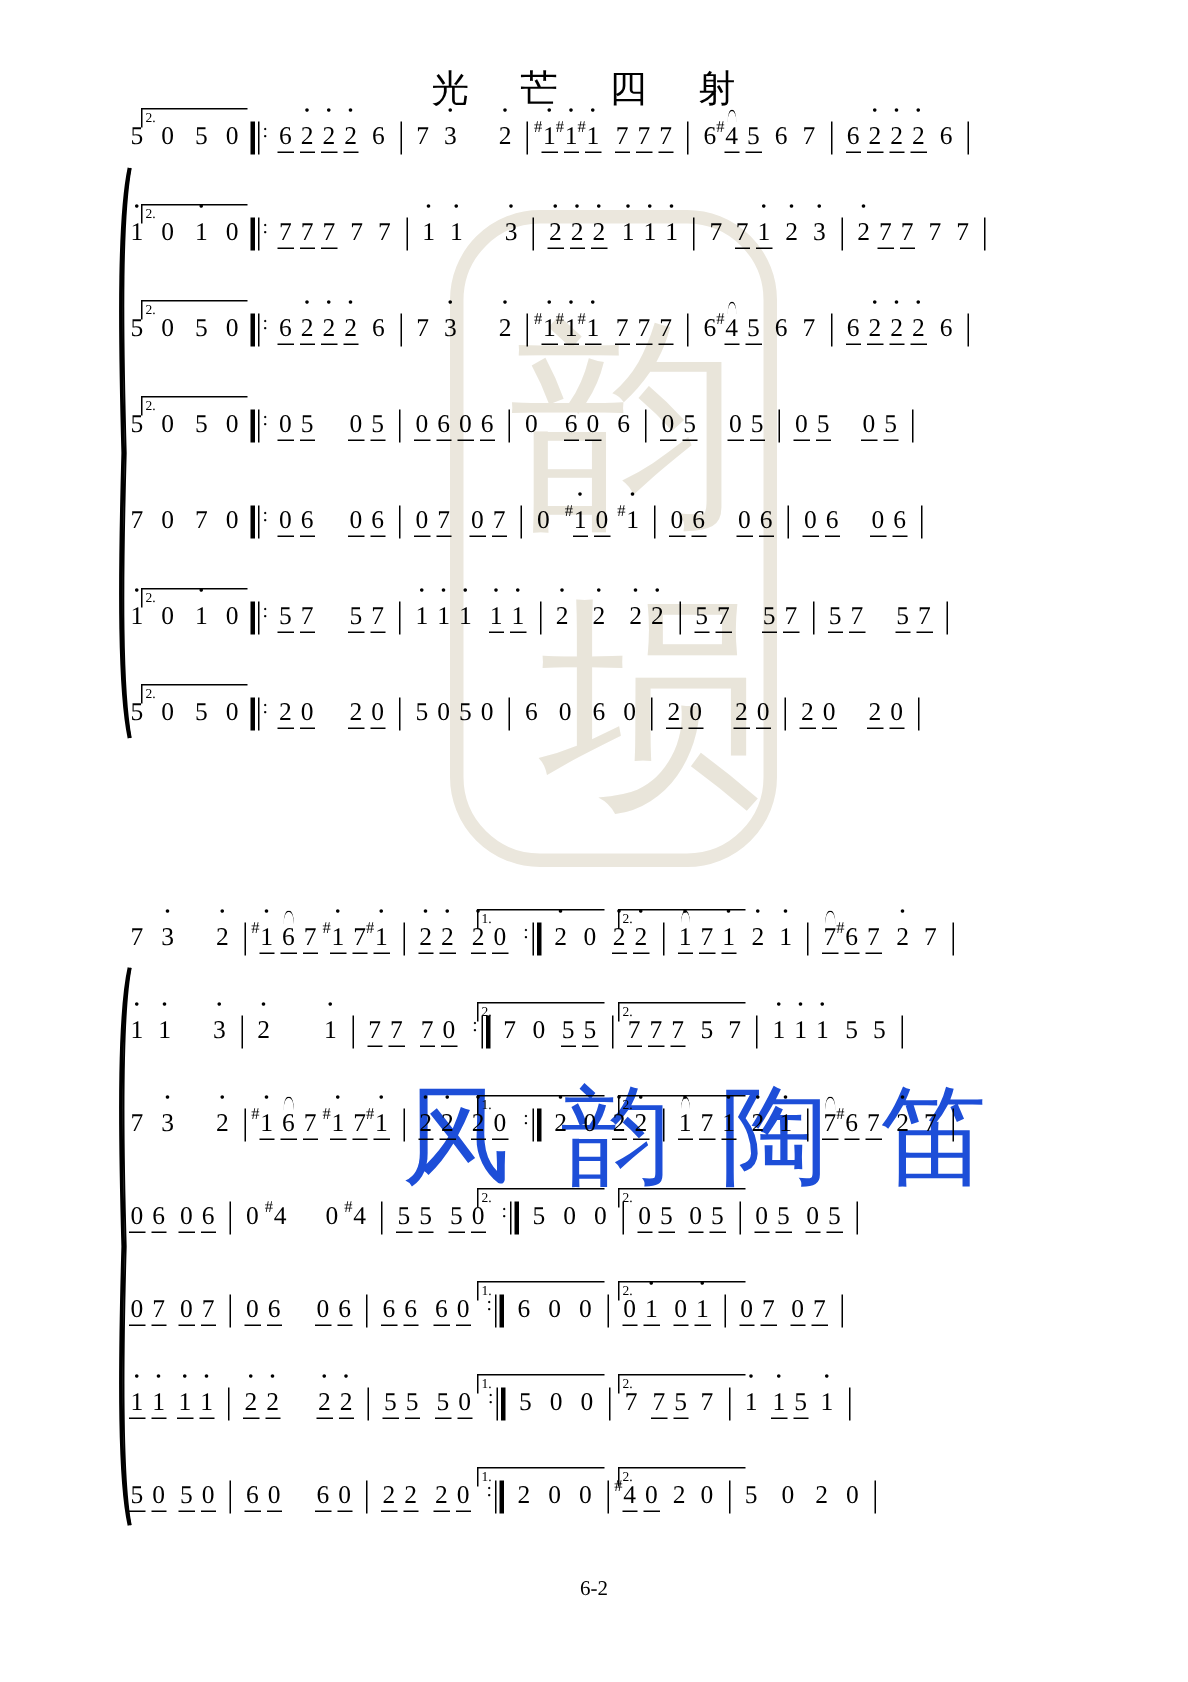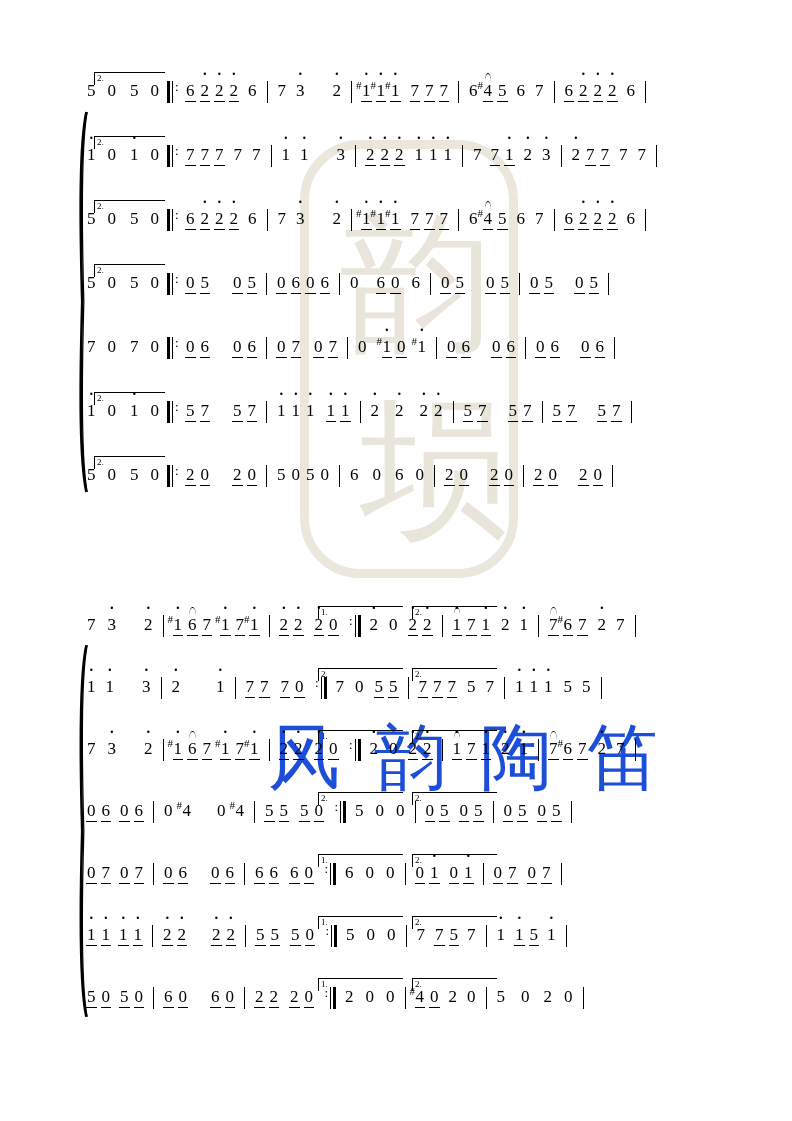--- a/index.html
+++ b/index.html
@@ -262,20 +262,21 @@
 
 <div class="page">
 
   <div class="watermark">
     <div class="wm-box"></div>
     <div class="wm-glyph1">韵</div>
     <div class="wm-glyph2">埙</div>
     <div class="wm-text wm-cn">风 韵 陶 笛</div>
   </div>
 
+  <div class="title">光 芒 四 射</div>
 
   <div class="system" id="system-1">
 
     <svg class="brace" width="12" height="460" viewBox="0 0 12 460">
       <path d="M10 2 C2 40 2 120 5 230 C2 340 2 420 10 458" stroke="#000" stroke-width="3" fill="none"></path>
       <path d="M11 2 C4 40 4 120 7 230 C4 340 4 420 11 458" stroke="#000" stroke-width="1.5" fill="none"></path>
     </svg>
 
     <div class="staves">
 
@@ -851,14 +852,15 @@
           <span class="n"><span class="num">0</span></span><span class="gap" style="width:8px"></span>
           <span class="n"><span class="num">2</span></span><span class="gap" style="width:6px"></span>
           <span class="n"><span class="num">0</span></span>
           <span class="bar"></span>
         </div>
       </div>
 
     </div>
   </div>
 
+  <div class="page-num">6-2</div>
 
 </div>
 
 </body></html>

